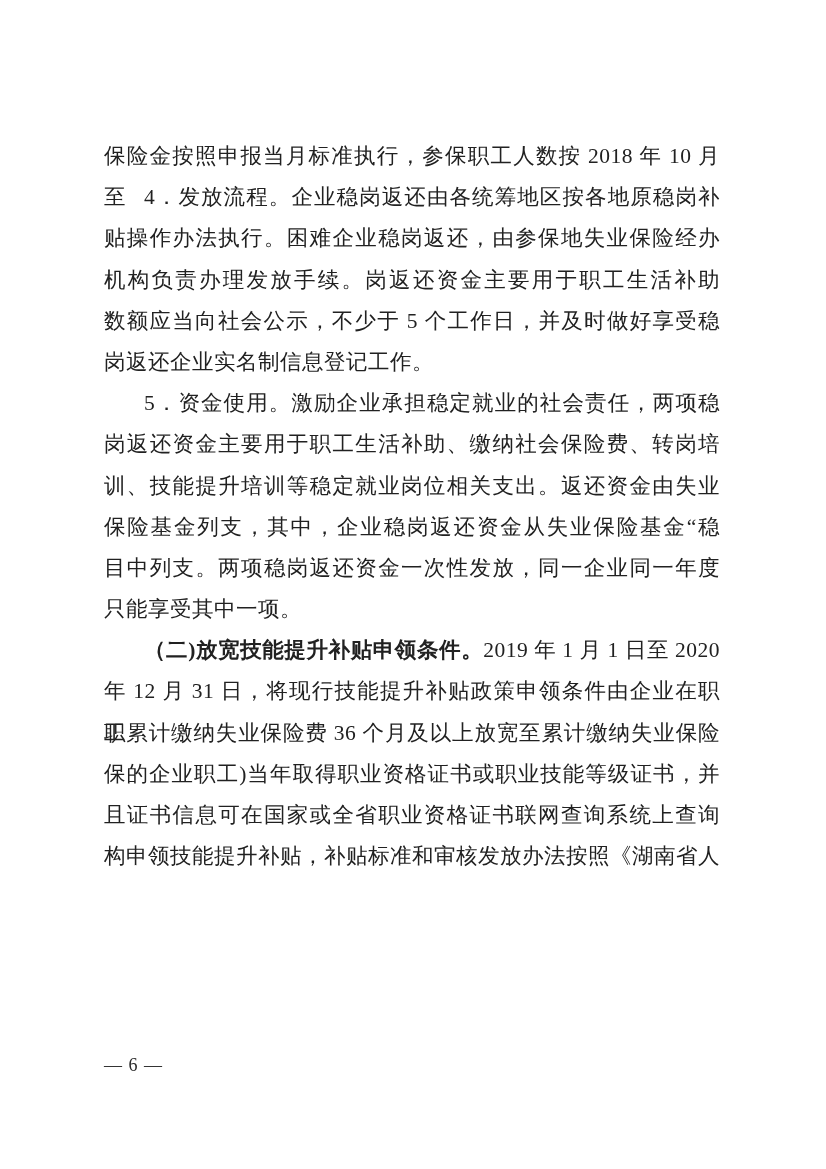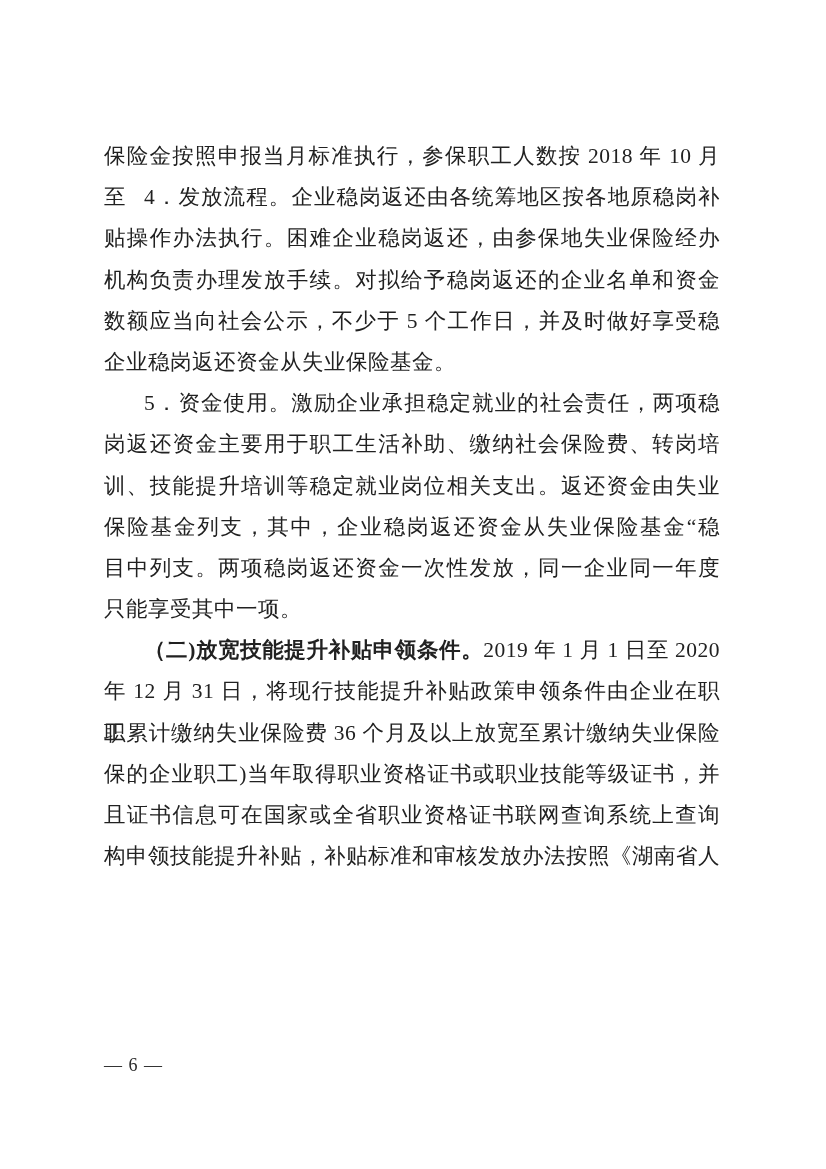--- a/index.html
+++ b/index.html
@@ -58,23 +58,23 @@
   }
 </style>
 </head>
 <body>
 
 <div class="page">
   <div class="content">
     <div class="line jl">保险金按照申报当月标准执行，参保职工人数按 2018 年 10 月至</div>
     <div class="line jl indent">4．发放流程。企业稳岗返还由各统筹地区按各地原稳岗补</div>
     <div class="line jl">贴操作办法执行。困难企业稳岗返还，由参保地失业保险经办</div>
-    <div class="line jl">机构负责办理发放手续。对拟给予稳岗返还的企业名单和资金</div>
+    <div class="line jl">机构负责办理发放手续。岗返还资金主要用于职工生活补助</div>
     <div class="line jl">数额应当向社会公示，不少于 5 个工作日，并及时做好享受稳</div>
-    <div class="line short">企业稳岗返还资金从失业保险基金。</div>
+    <div class="line short">岗返还企业实名制信息登记工作。</div>
     <div class="line jl indent">5．资金使用。激励企业承担稳定就业的社会责任，两项稳</div>
     <div class="line jl">岗返还资金主要用于职工生活补助、缴纳社会保险费、转岗培</div>
     <div class="line jl">训、技能提升培训等稳定就业岗位相关支出。返还资金由失业</div>
     <div class="line jl">保险基金列支，其中，企业稳岗返还资金从失业保险基金“稳</div>
     <div class="line jl">目中列支。两项稳岗返还资金一次性发放，同一企业同一年度</div>
     <div class="line short">只能享受其中一项。</div>
     <div class="line jl indent"><span class="b">（二)放宽技能提升补贴申领条件。</span><span>2019 年 1 月 1 日至 2020</span></div>
     <div class="line jl">年 12 月 31 日，将现行技能提升补贴政策申领条件由企业在职职</div>
     <div class="line jl">工累计缴纳失业保险费 36 个月及以上放宽至累计缴纳失业保险</div>
     <div class="line jl">保的企业职工)当年取得职业资格证书或职业技能等级证书，并</div>

